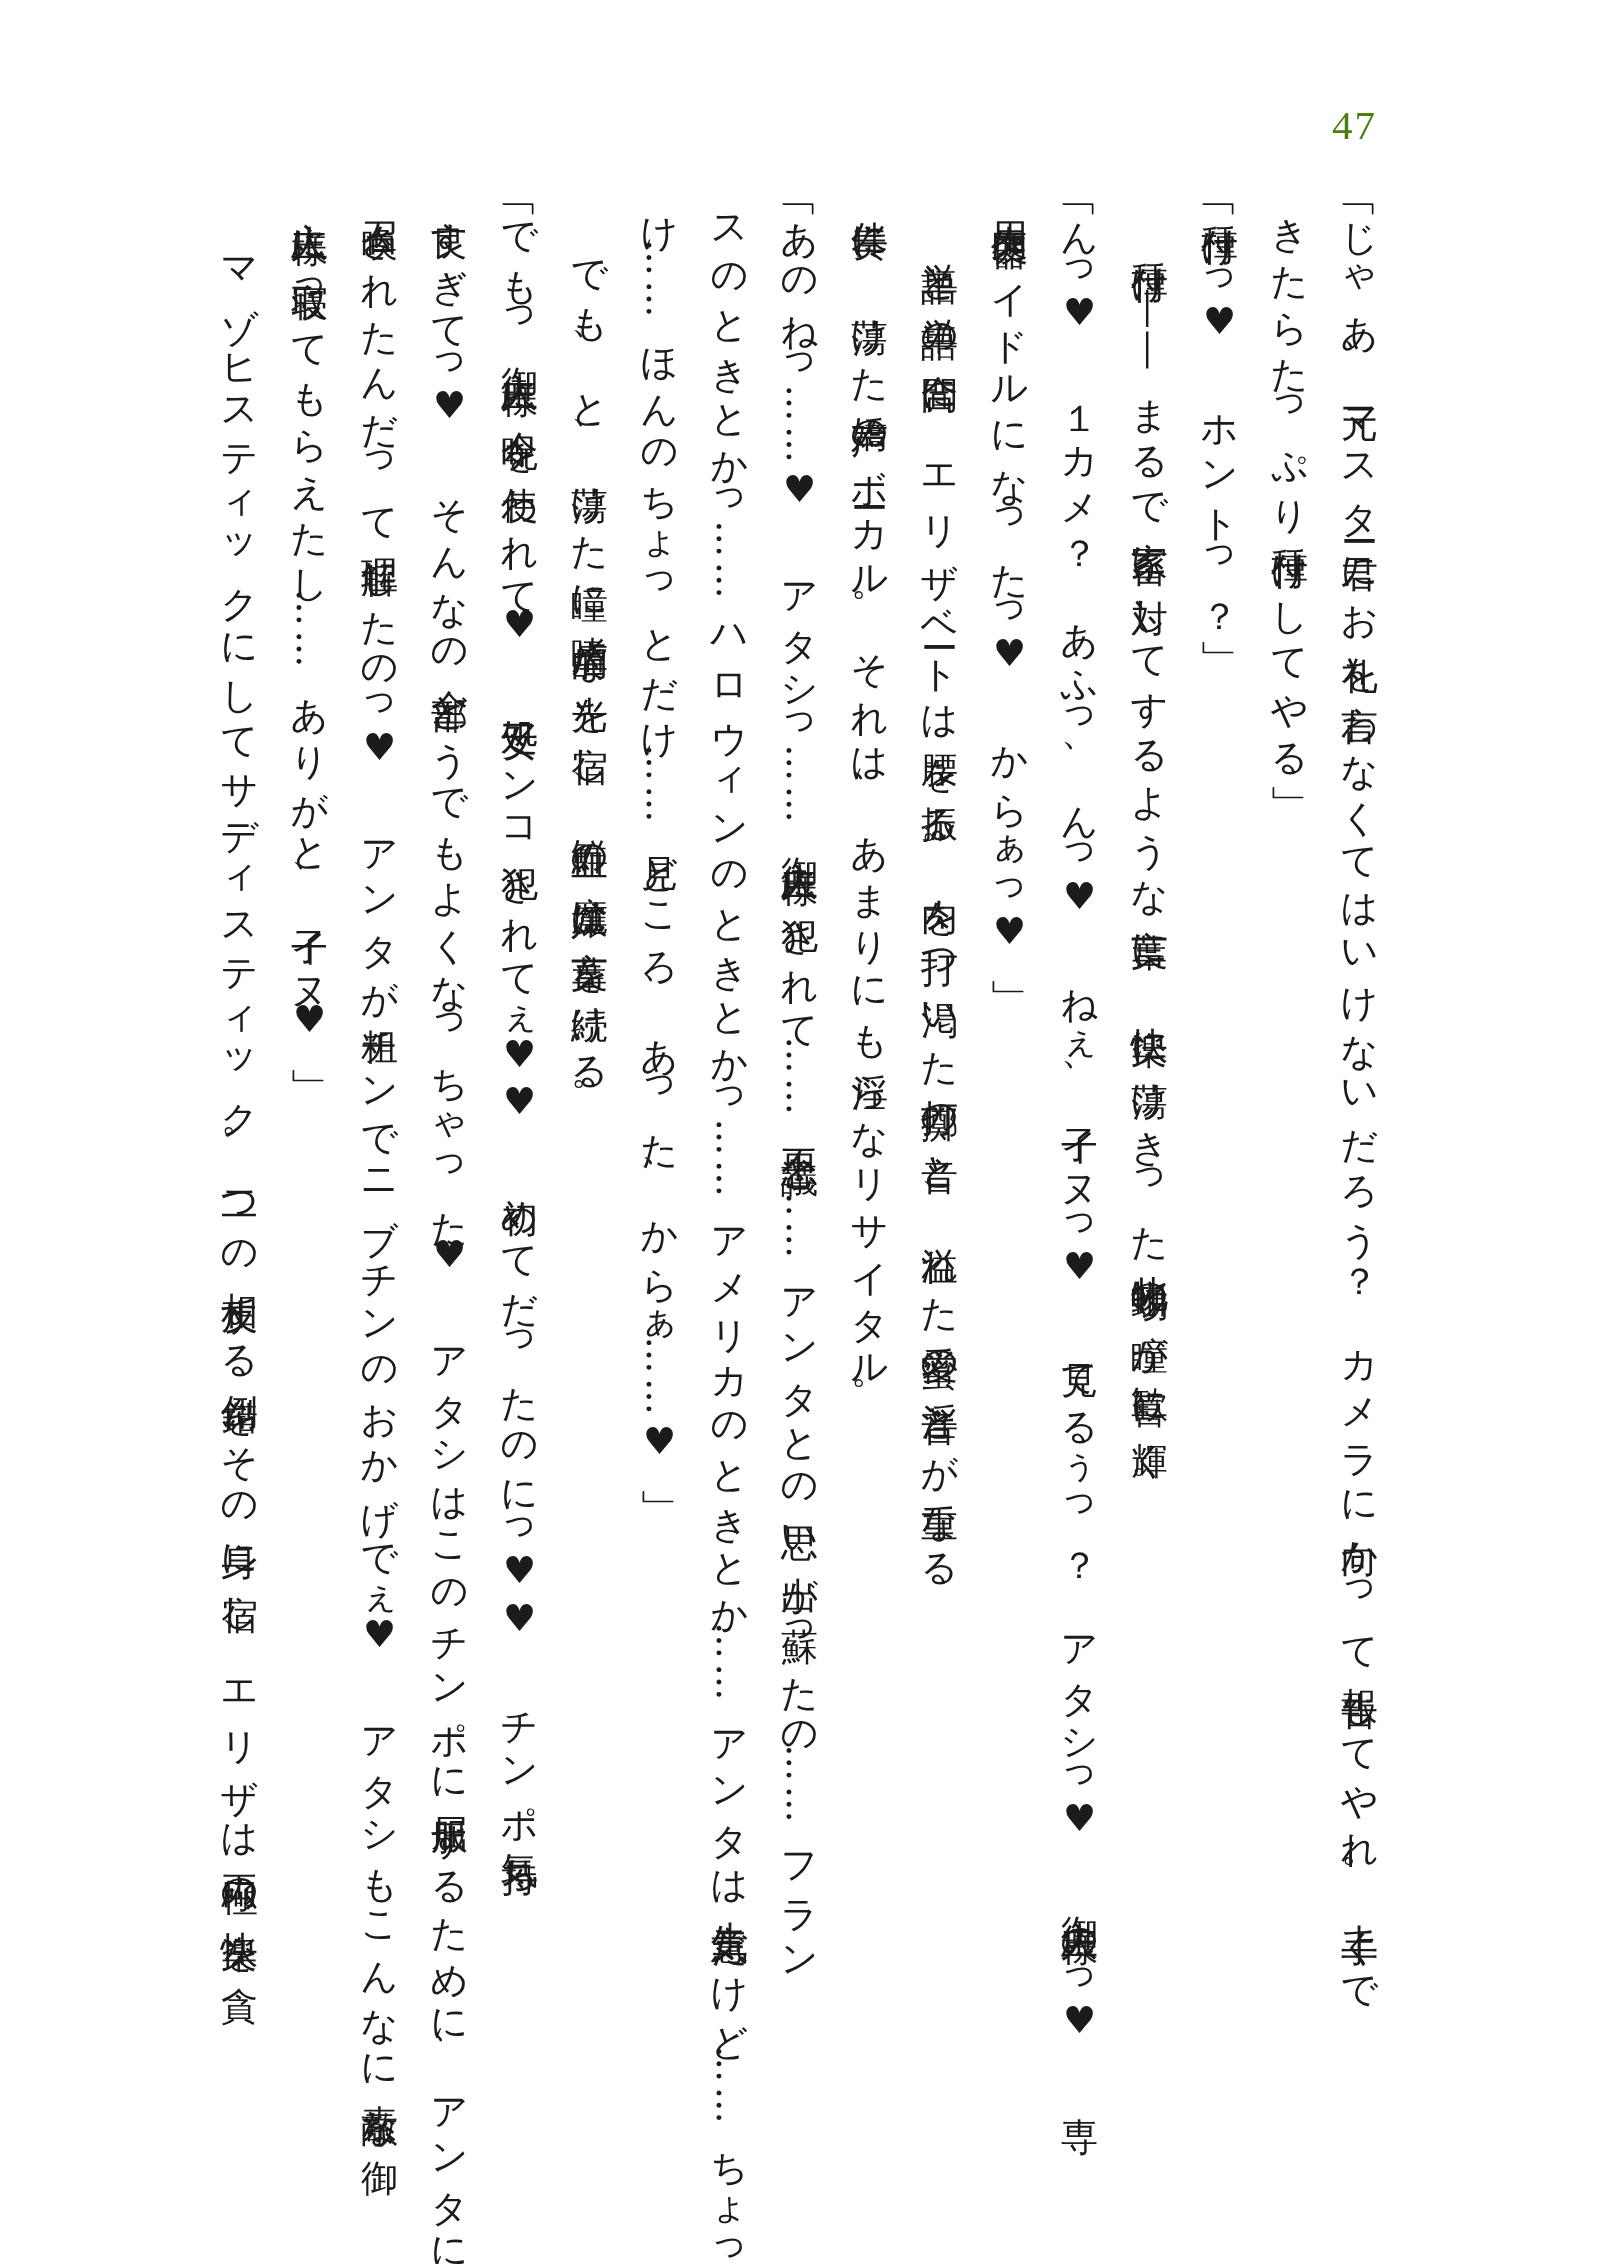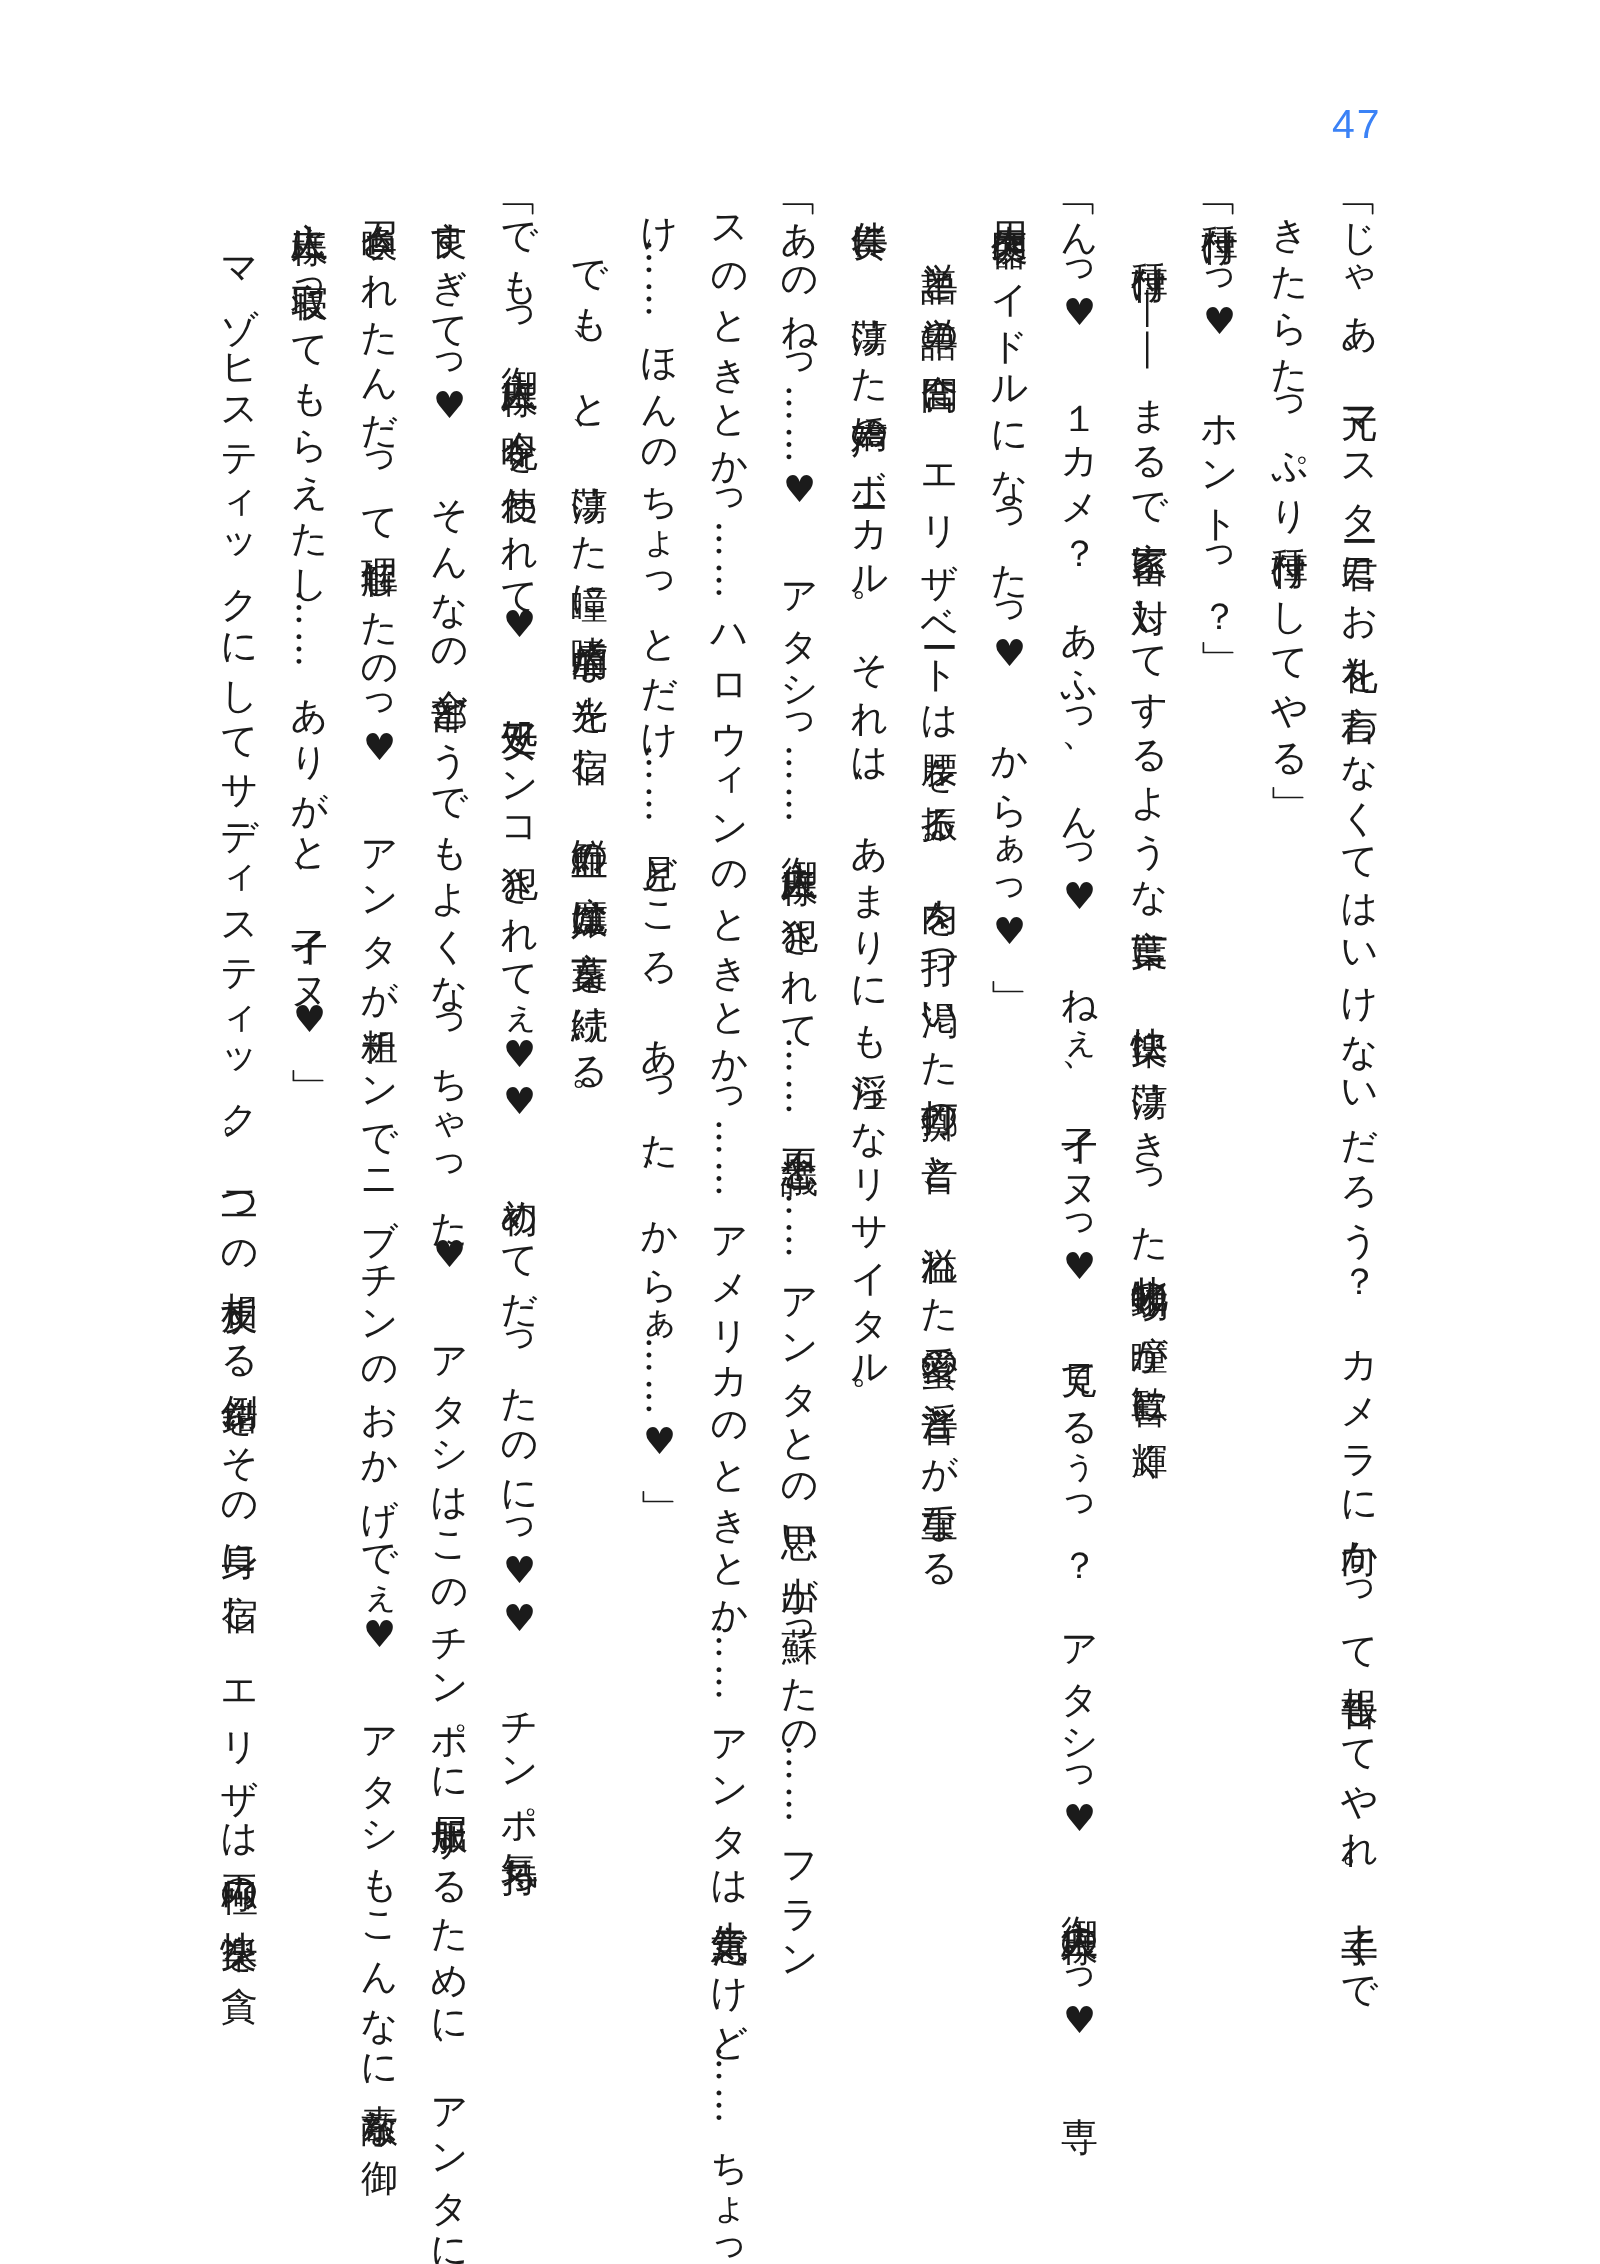--- a/index.html
+++ b/index.html
@@ -19,22 +19,22 @@
     position: absolute;
     inset: 0;
     background: #ffffff;
   }
   .page-number {
     position: absolute;
     top: 101px;
     left: 1332px;
     font-size: 41px;
     letter-spacing: 2px;
-    color: #3b82f6;
-    font-family: Liberation Sans, sans-serif;
+    color: #4d7c0f;
+    font-family: Liberation Serif, serif;
   }
   .text-block {
     position: absolute;
     top: 192px;
     right: 206px;
     height: 2072px;
     writing-mode: vertical-rl;
     text-orientation: mixed;
     color: #1b1b1b;
     font-size: 37px;

